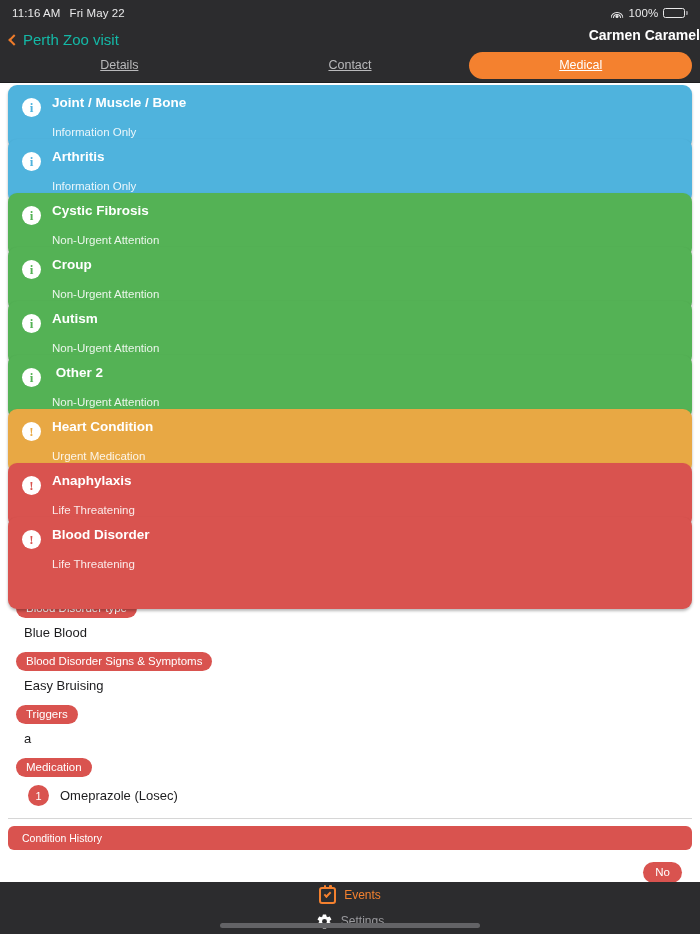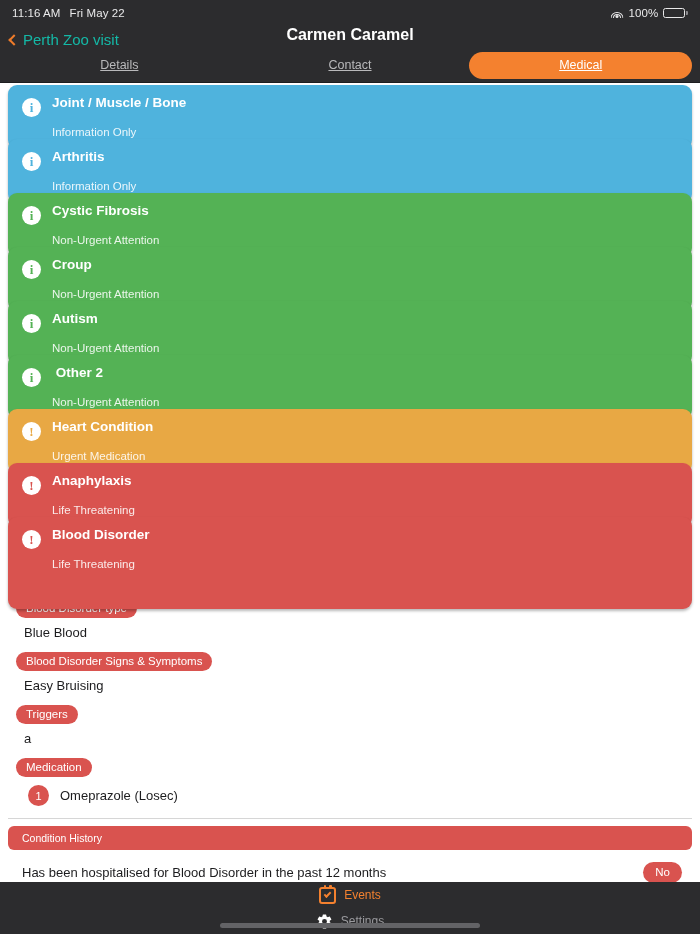--- a/index.html
+++ b/index.html
@@ -41,22 +41,22 @@
   }
   .back-btn {
     display:flex; align-items:center; gap:4px; color:#14b8a6;
     font-size:15px; cursor:pointer;margin-top:9px;
   }
   .chev {
     width:8px; height:8px; border-left:2.3px solid #f07c2a; border-bottom:2.3px solid #f07c2a;
     transform:rotate(45deg); margin-right:1px;
   }
   .nav-title {
-    position:absolute; left:0; right:0; text-align:center;
-    color:#fff; font-size:16px; font-weight:bold; pointer-events:none;
+    position:absolute; left:0; right:0; text-align:right;
+    color:#fff; font-size:14px; font-weight:bold; pointer-events:none;
   }
 
   
   .segbar {
     height:35px; background:#2c2c2e; display:flex; align-items:center;
     border-bottom:1px solid #1d1d1f; padding:0 4px;
   }
   .seg {
     flex:1; text-align:center; font-size:12.5px; color:#b9b9bb;
     height:27px; line-height:27px; border-radius:14px; cursor:pointer;
@@ -252,21 +252,20 @@
   <div class="fields" id="fields"><div class="pill">Blood Disorder type</div><div class="fval">Blue Blood</div><div class="pill">Blood Disorder Signs &amp; Symptoms</div><div class="fval">Easy Bruising</div><div class="pill">Triggers</div><div class="fval">a</div><div class="pill">Medication</div><div class="medrow">
         <span class="medbadge">1</span>
         <span class="medname">Omeprazole (Losec)</span>
       </div></div>
 
   <div class="hr"></div>
 
   <div class="ch-head">Condition History</div>
   <div id="chrows">
       <div class="ch-row">
-        <span class="ch-text">Has been hospitalised for Blood Disorder in the past 12 months</span>
         <span class="ch-badge">No</span>
       </div>
     </div>
 </div>
 
 <div class="tabbar">
   <div class="tabitem events">
     <span class="cal-icon">
       <span class="cal-check"></span>
     </span>

